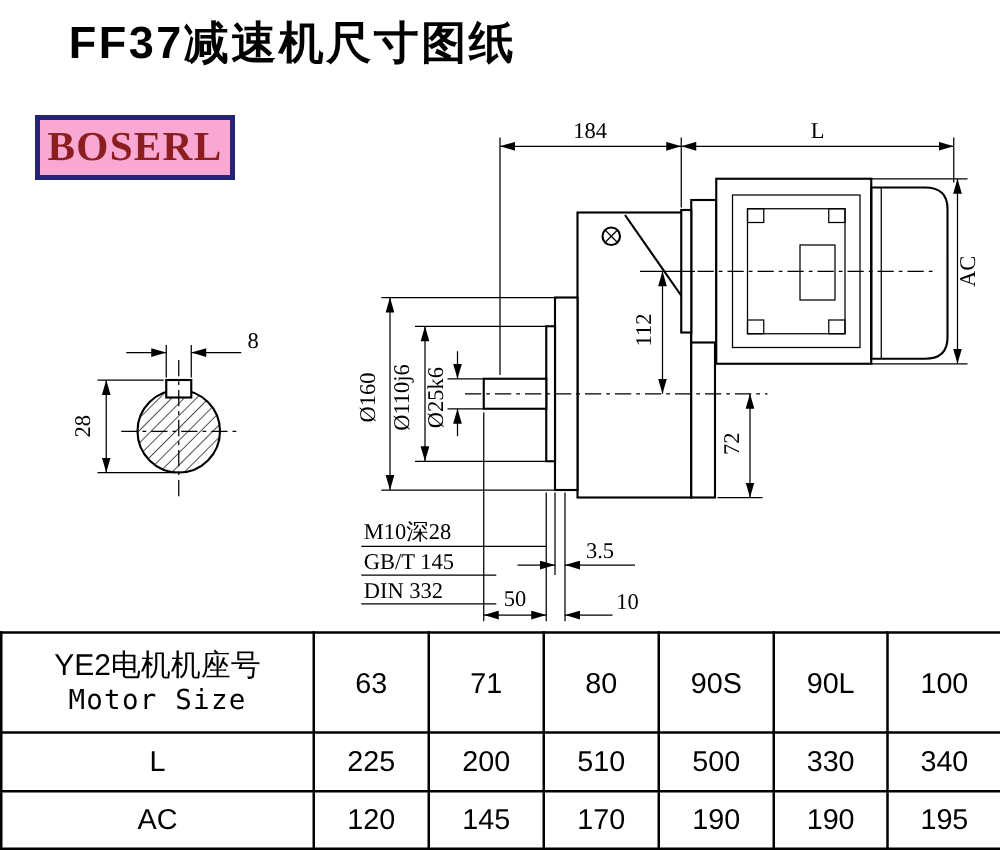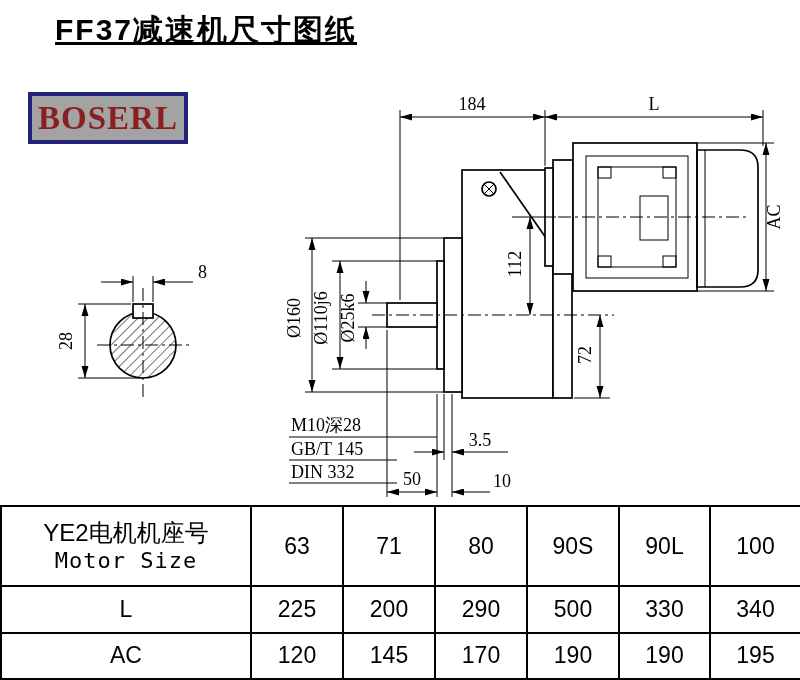--- a/index.html
+++ b/index.html
@@ -2,26 +2,26 @@
 <html><head>
 <meta charset="utf-8">
 <style>
   html,body { margin:0; padding:0; background:#ffffff; }
   .page {
     position:relative; width:800px; height:680px; background:#fff; overflow:hidden;
     font-family:"Liberation Sans", sans-serif; color:#000;
   }
   .title {
     position:absolute; left:55px; top:10px; margin:0;
-    font-size:30px; font-weight:bold; letter-spacing:2px;
-    font-family:"Liberation Sans", sans-serif; color:#000;text-decoration:underline;
+    font-size:36px; font-weight:bold; letter-spacing:2px;
+    font-family:"Liberation Sans", sans-serif; color:#000;
   }
   .logo {
     position:absolute; left:28px; top:92px; width:152px; height:44px;
-    border:4px solid #23237a; background:#a3a3a3;
+    border:4px solid #23237a; background:#f9a8d4;
     display:flex; align-items:center; justify-content:center;
   }
   .logo span {
     font-family:"Liberation Serif", serif; font-weight:bold;
     font-size:33px; color:#8b1f1f; letter-spacing:1px;
   }
   svg.drawing { position:absolute; left:0; top:55px; }
   
   .o  { stroke:#000; stroke-width:1.7; fill:none; }
   .oc { stroke:#000; stroke-width:1.7; }
@@ -213,21 +213,21 @@
         <td>71</td>
         <td>80</td>
         <td>90S</td>
         <td>90L</td>
         <td>100</td>
       </tr>
       <tr class="data">
         <td>L</td>
         <td>225</td>
         <td>200</td>
-        <td>290</td>
+        <td>510</td>
         <td>500</td>
         <td>330</td>
         <td>340</td>
       </tr>
       <tr class="data">
         <td>AC</td>
         <td>120</td>
         <td>145</td>
         <td>170</td>
         <td>190</td>

